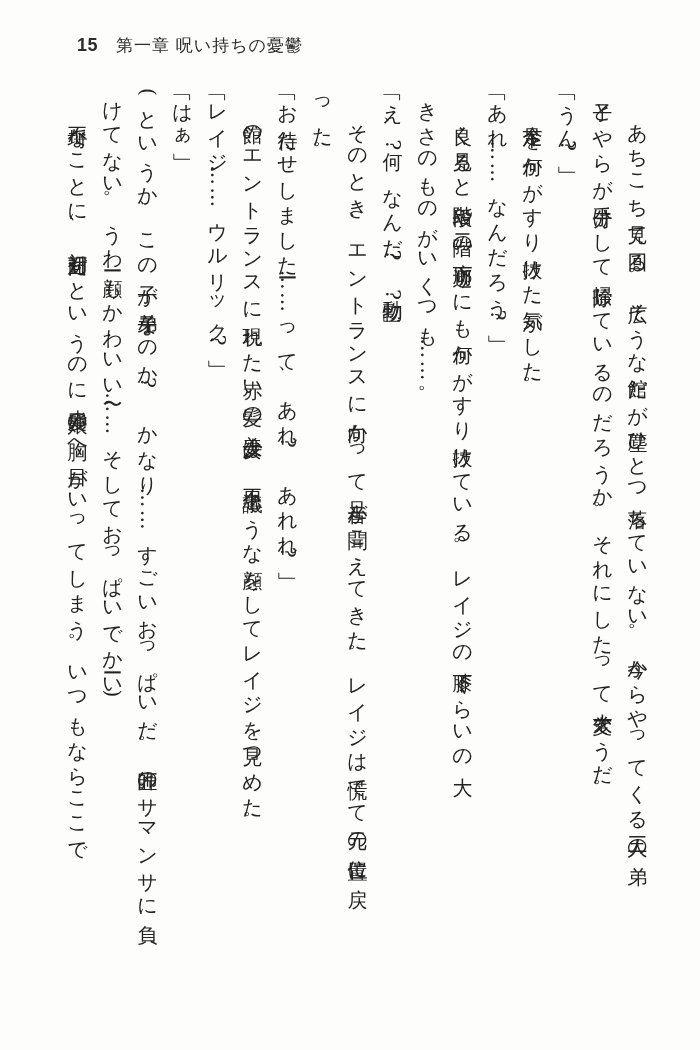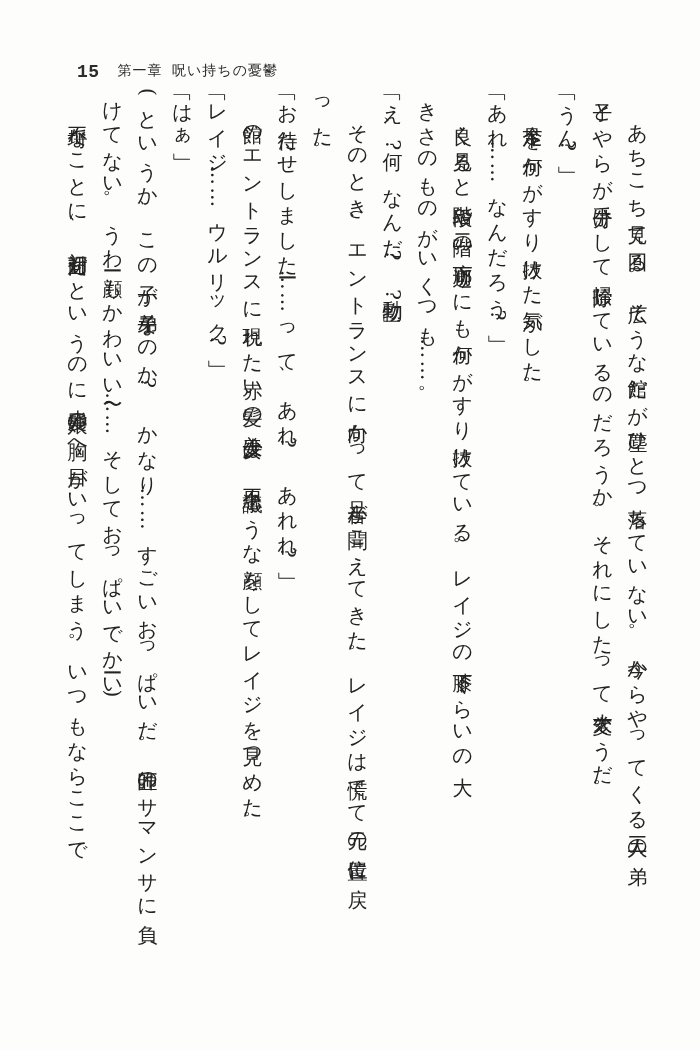--- a/index.html
+++ b/index.html
@@ -12,33 +12,32 @@
     height: 1050px;
     background: #fdfdfc;
     overflow: hidden;
     font-family: "DejaVu Serif", "Liberation Serif", serif;
   }
   .header {
     position: absolute;
     top: 34px;
     left: 77px;
     display: flex;
-    align-items: flex-start;
-    font-family: Liberation Mono, monospace;
+    align-items: center;
+    font-family: Liberation Sans, sans-serif;
     color: #2c2c2c;
     white-space: nowrap;
-    margin-top: 28px;
   }
   .page-number {
     font-size: 18px;
     font-weight: bold;
     letter-spacing: 0.5px;
   }
   .chapter-title {
-    font-size: 14px;
+    font-size: 17px;
     margin-left: 18px;
     letter-spacing: 1px;
   }
   .body-text {
     position: absolute;
     top: 88px;
     right: 45px;
     height: 918px;
     writing-mode: vertical-rl;
     text-orientation: mixed;

